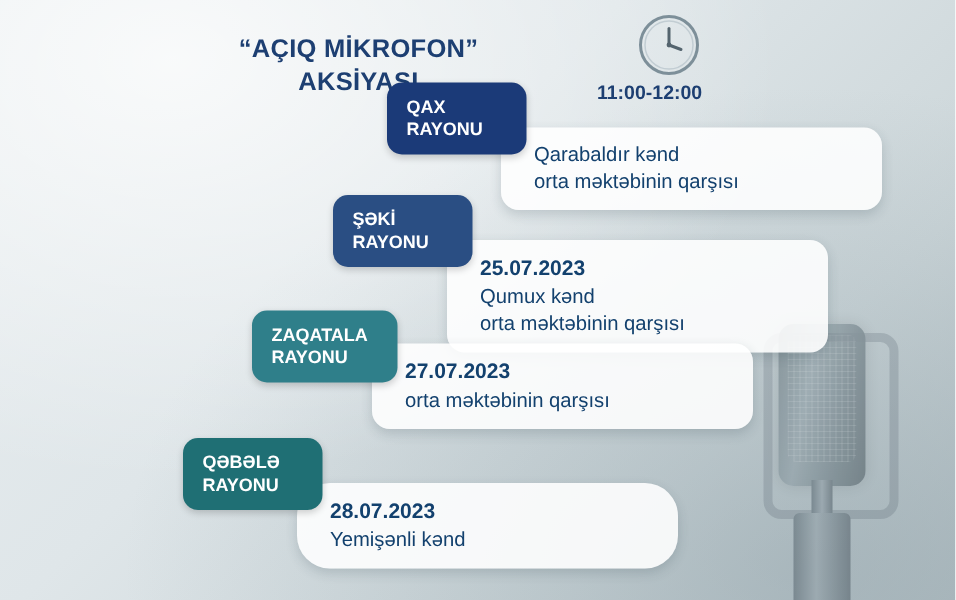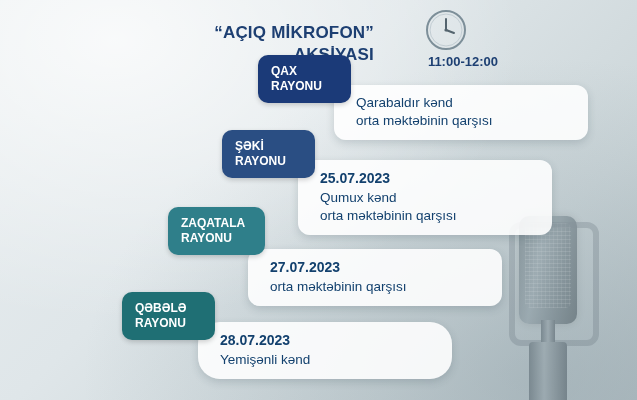--- a/index.html
+++ b/index.html
@@ -87,21 +87,21 @@
   .title {
     position: absolute;
     left: 104px;
     top: 22px;
     width: 270px;
     color: #1d3f72;
     font-weight: bold;
     font-size: 17px;
     line-height: 22px;
     letter-spacing: .2px;
-    text-align: right;
+    text-align: center;
   }
 
   
   .logo {
     position: absolute;
     left: 140px;
     top: 74px;
     width: 104px;
     text-align: center;
   }
@@ -125,21 +125,21 @@
     left: 424px;
     top: 8px;
     width: 44px;
     height: 44px;
   }
   .time-label {
     position: absolute;
     left: 398px;
     top: 54px;
     width: 100px;
-    text-align: right;
+    text-align: left;
     color: #1d3f72;
     font-size: 13px;
     font-weight: bold;
   }
 
   
   .row {
     position: absolute;
     left: 0;
     width: 100%;
@@ -259,21 +259,21 @@
   </div>
 
   <div class="row" style="top:207px;">
     <div class="tag" style="left:168px; top:0; width:72px; background:#2f7f8a;">
       <span>ZAQATALA</span>
       <span class="l2">RAYONU</span>
     </div>
     <div class="plug" style="left:232px; top:21px; background:#2f7f8a;">
       <div class="plug-hole"></div>
     </div>
-    <div class="card" style="left:248px; top:42px; width:216px;">
+    <div class="card" style="left:248px; top:22px; width:216px;">
       <div class="date">27.07.2023</div>
       <div class="line">orta məktəbinin qarşısı</div>
     </div>
   </div>
 
   <div class="row" style="top:292px;">
     <div class="tag" style="left:122px; top:0; width:68px; background:#1f6f74;">
       <span>QƏBƏLƏ</span>
       <span class="l2">RAYONU</span>
     </div>

